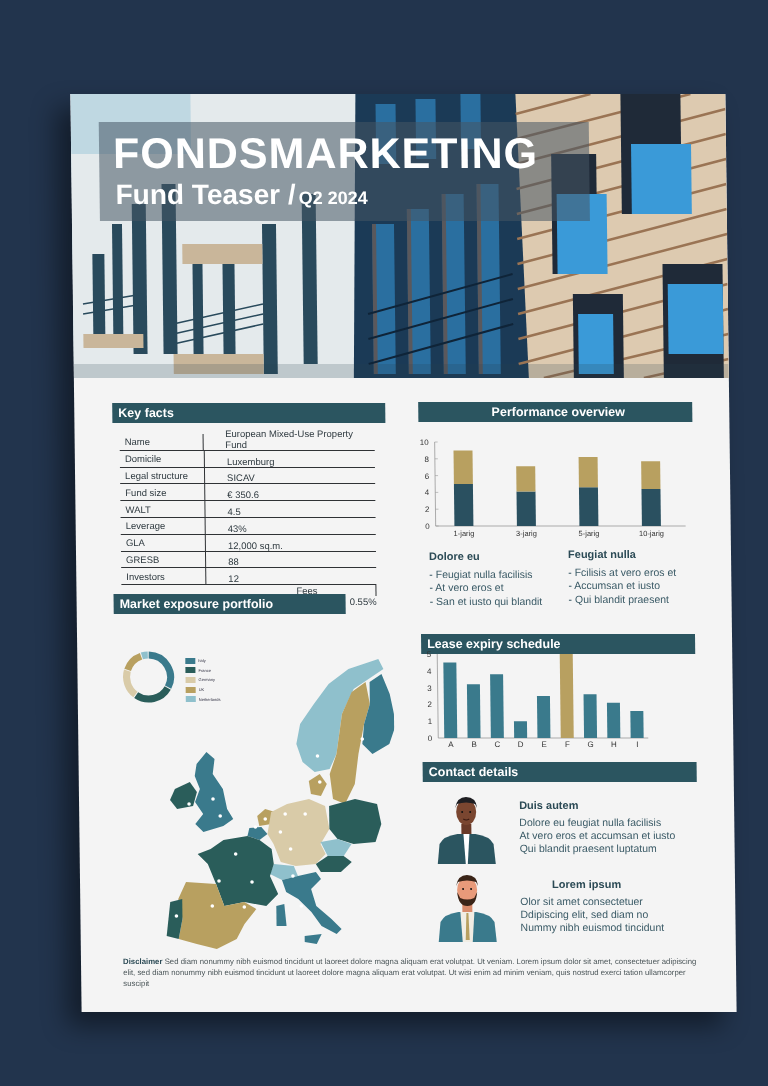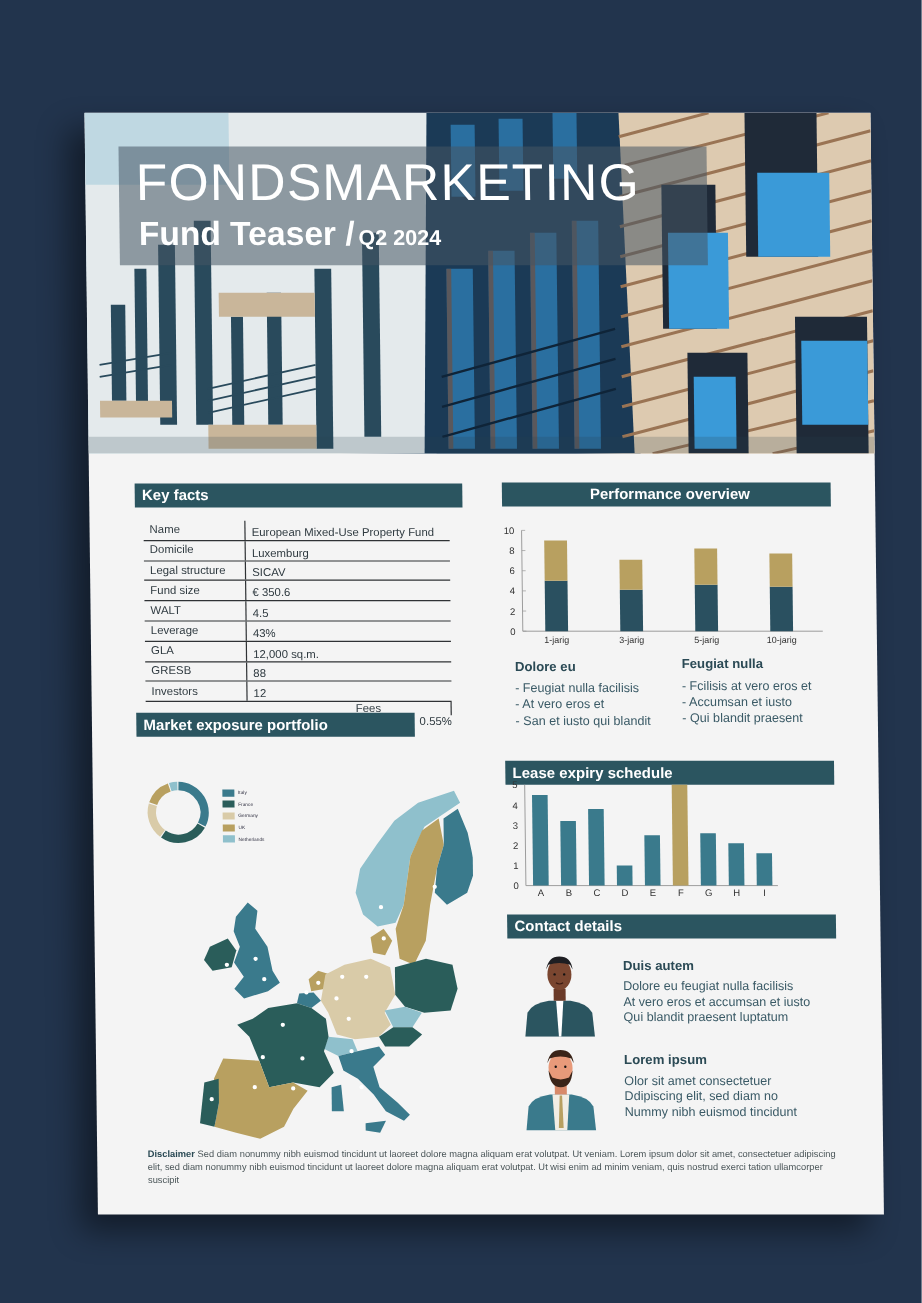--- a/index.html
+++ b/index.html
@@ -24,21 +24,21 @@
     overflow: hidden;
     background: linear-gradient(90deg, #c9dde4 0%, #dfe8ea 14%, #e8ecea 32%, #1d3e5c 44%, #1a3857 62%, #d8c6ad 68%, #e3d3bc 100%);
   }
   .hero svg { position: absolute; left: 0; top: 0; }
   .hero-banner {
     position: absolute; left: 28px; top: 28px; width: 490px; height: 99px;
     background: rgba(70, 86, 100, 0.55);
   }
   .hero-title {
     position: absolute; left: 42px; top: 35px;
-    color: #ffffff; font-weight: normal; font-size: 43px; letter-spacing: 1px;
+    color: #ffffff; font-weight: bold; font-size: 43px; letter-spacing: 1px;
     line-height: 48px;
   }
   .hero-sub {
     position: absolute; left: 44px; top: 85px;
     color: #ffffff; font-weight: bold; font-size: 28px; line-height: 32px;
   }
   .hero-sub .q { font-size: 18px; margin-left: 3px; }
 
   .section-head {
     position: absolute; height: 20px;
@@ -50,21 +50,21 @@
   .kf-table {
     position: absolute; left: 45px; top: 340px; width: 255px;
     font-size: 9.5px; color: #2f3a40;
   }
   .kf-row {
     display: flex; height: 16.8px; align-items: flex-end;
     border-bottom: 1.5px solid #2f3235;
   }
   .kf-row:last-child { border-bottom: none; flex-direction: column; }
   .kf-label { width: 85px; padding-left: 5px; border-right: 1.5px solid #2f3235; height: 100%; display:flex; align-items:center; }
-  .kf-value { padding-left: 5px; }
+  .kf-value { padding-left: 22px; }
 
   
   .chart-svg { position: absolute; }
   .bullets { position: absolute; font-size: 10.5px; color: #3a5a66; line-height: 13.5px; }
   .bullets .bh { font-weight: bold; color: #2b4a55; font-size: 11px; margin-bottom: 4px; }
 
   
   .legend { position: absolute; left: 108px; top: 562px; font-size: 4px; color: #334; }
   .legend-item { display: flex; align-items: center; height: 9.6px; }
   .legend-swatch { width: 10px; height: 6px; margin-right: 3px; }
@@ -389,21 +389,21 @@
       <path d="M2 70 L4 50 Q8 42 22 40 L40 40 Q54 42 58 50 L60 70 Z" fill="#3a7a8c"></path>
       <path d="M24 40 L38 40 L36 70 L26 70 Z" fill="#f1ede4"></path>
       <path d="M30 41 L32 41 L33 68 L29 68 Z" fill="#b8a060"></path>
       <rect x="26" y="30" width="10" height="10" fill="#d88a6a"></rect>
       <ellipse cx="31" cy="18" rx="10" ry="13" fill="#e89a7a"></ellipse>
       <path d="M20 14 Q22 3 31 3 Q41 3 42 14 L40 10 Q31 7 22 10 Z" fill="#3a2418"></path>
       <path d="M21 20 Q22 34 31 34 Q40 34 41 20 L38 26 Q31 29 24 26 Z" fill="#3a2418"></path>
       <circle cx="27" cy="17" r="1" fill="#111"></circle>
         <circle cx="35" cy="17" r="1" fill="#111"></circle>
     </svg>
-    <div class="contact-name" style="top:6px;">Lorem ipsum</div>
+    <div class="contact-name" style="top:6px;margin-left:32px;">Lorem ipsum</div>
     <div class="contact-lines" style="top:23px;">
       <div>Olor sit amet consectetuer</div>
       <div>Ddipiscing elit, sed diam no</div>
       <div>Nummy nibh euismod tincidunt</div>
     </div>
   </div>
 
   <div class="disclaimer"><b>Disclaimer</b> <span>Sed diam nonummy nibh euismod tincidunt ut laoreet dolore magna aliquam erat volutpat. Ut veniam. Lorem ipsum dolor sit amet, consectetuer adipiscing elit, sed diam nonummy nibh euismod tincidunt ut laoreet dolore magna aliquam erat volutpat. Ut wisi enim ad minim veniam, quis nostrud exerci tation ullamcorper suscipit</span></div>
 </div>
 

